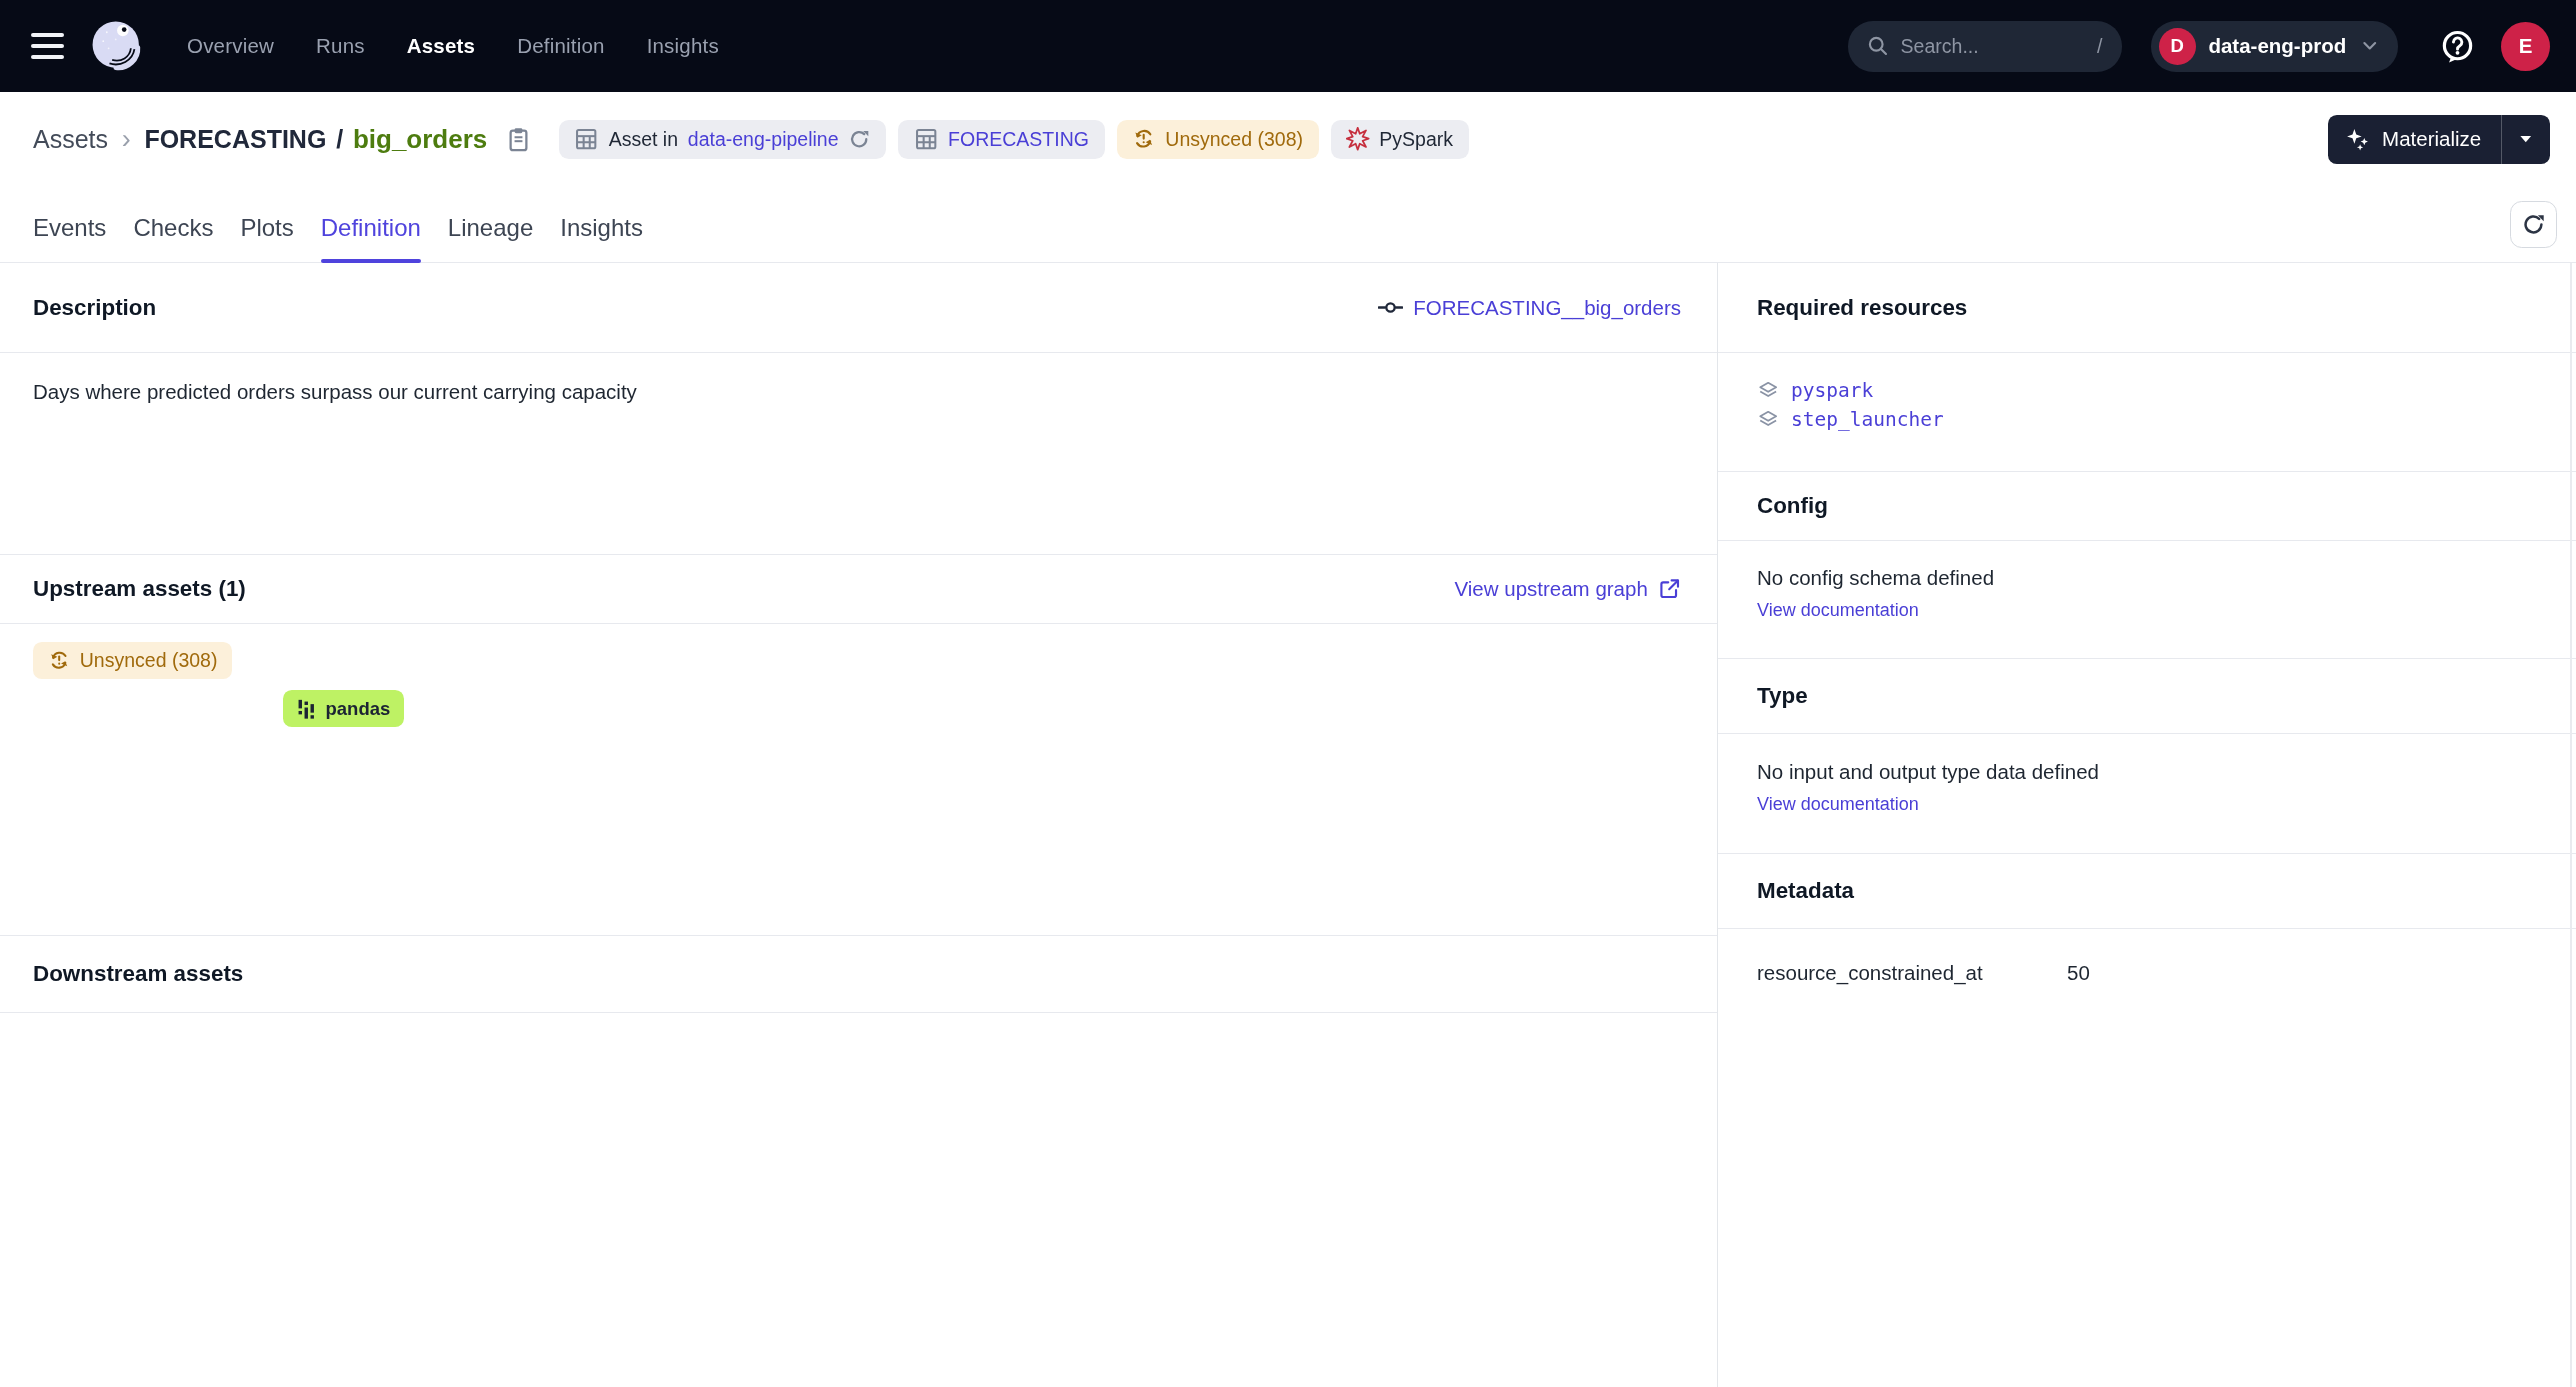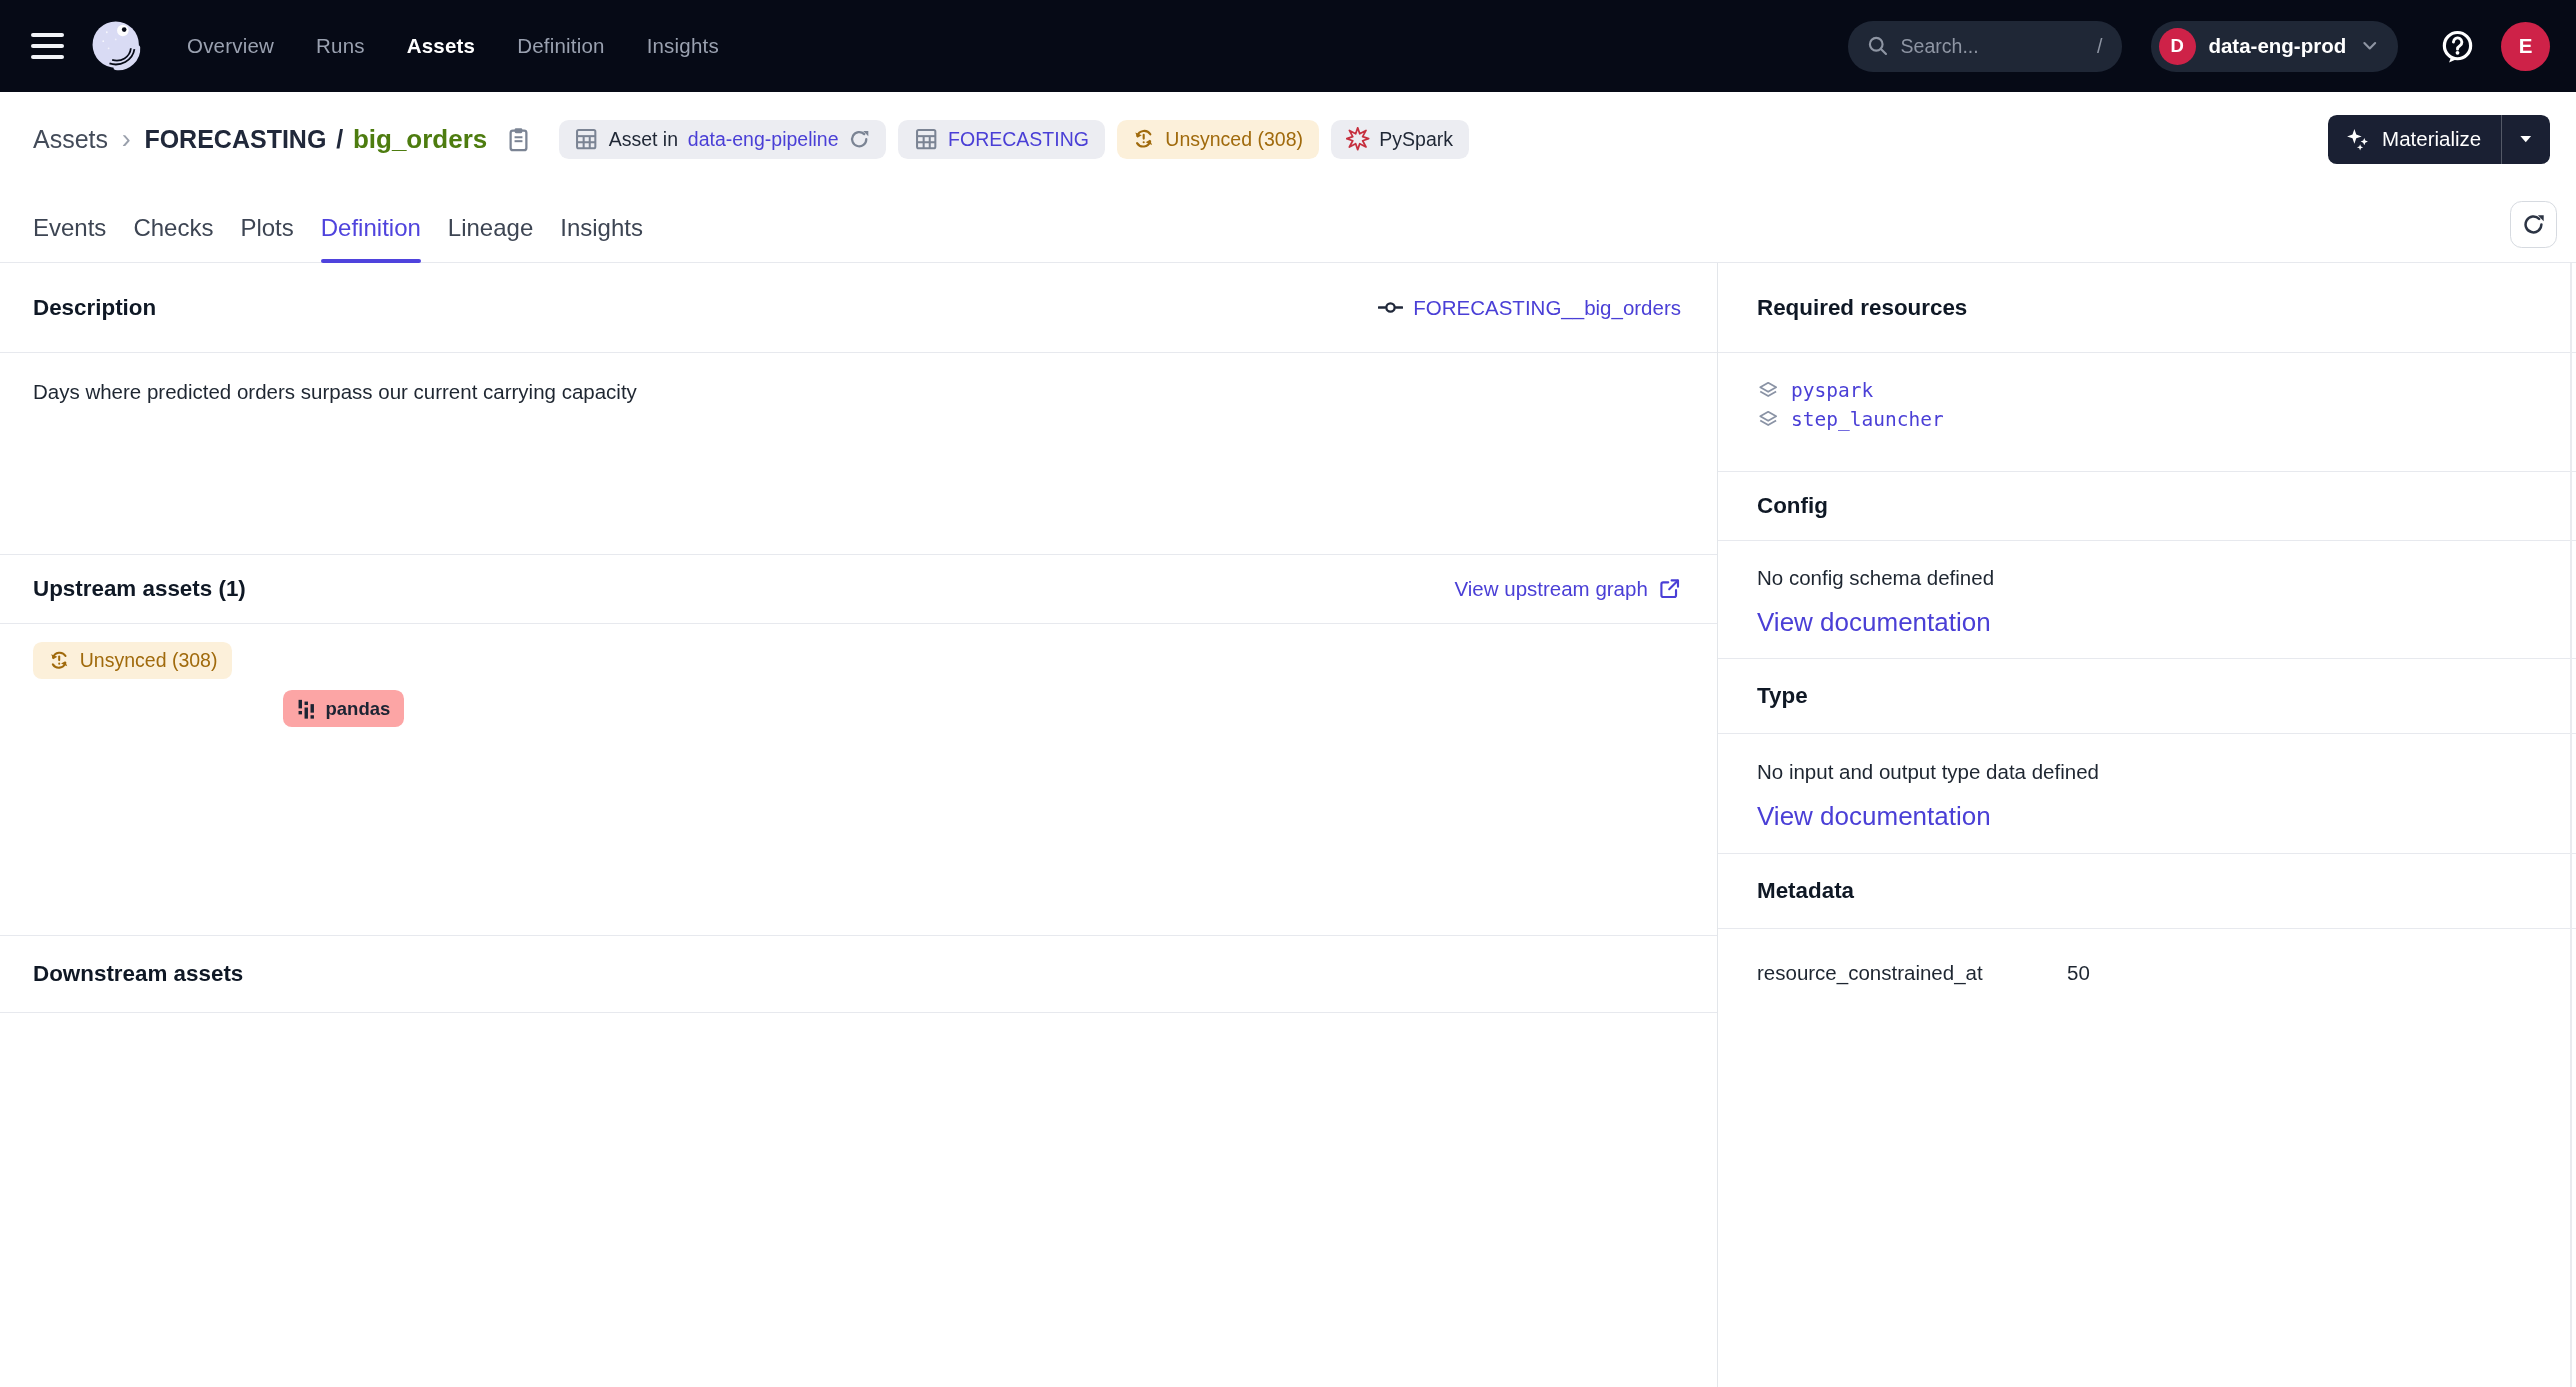--- a/index.html
+++ b/index.html
@@ -69,32 +69,32 @@
   .chip-warn { display:inline-flex; align-items:center; gap:9.8px; height:37px; border-radius:8.8px; background:#fcf0da; color:#a06a0c; font-size:19.5px; padding:0 14.6px; cursor:pointer; }
 
   .asset-card { width:371px; margin-top:12.7px; border:1px solid #c7ccd4; border-radius:9.8px; overflow:hidden; background:#fff; box-shadow:0 2px 4.9px rgba(16,22,31,0.10); cursor:pointer; }
   .card-head { height:41px; background:#f3f4f7; border-bottom:1px solid #dcdfe5; display:flex; align-items:center; gap:8.8px; padding:0 10.7px; color:#1b2332; }
   .card-name { font-family:"DejaVu Sans Mono", monospace; font-size:17.6px; font-weight:700; }
   .card-desc { height:41px; display:flex; align-items:center; padding:0 11.7px; color:#7d8593; font-size:18.5px; }
   .card-foot { height:41px; background:#e4f4ea; display:flex; align-items:center; justify-content:space-between; padding:0 11.7px; font-size:18.5px; }
   .card-status { color:#197a4b; }
   .card-time { color:#4741c8; }
   .pandas-row { width:371px; display:flex; justify-content:flex-end; margin-top:11.7px; }
-  .kind-tag { display:inline-flex; align-items:center; gap:8.8px; height:37px; border-radius:8.8px; background:#fca5a5; padding:0 13.7px; font-size:18.5px; font-weight:600; color:#1c2433; cursor:pointer; }
+  .kind-tag { display:inline-flex; align-items:center; gap:8.8px; height:37px; border-radius:8.8px; background:#bef264; padding:0 13.7px; font-size:18.5px; font-weight:600; color:#1c2433; cursor:pointer; }
 
   
   .sb-head { display:flex; align-items:center; border-bottom:1px solid #e7e9ee; padding:0 39px; }
   .sb-body { border-bottom:1px solid #e7e9ee; padding:0 39px; }
   .res-body { height:119px; padding-top:23.4px; }
   .res-row { display:flex; align-items:center; gap:11.7px; height:29px; }
   .res-link { font-family:"DejaVu Sans Mono", monospace; font-size:19.5px; color:#4a3fd6; cursor:pointer; }
   .cfg-body { height:118px; padding-top:25px; }
   .type-body { height:120px; padding-top:26px; }
   .empty-line { font-size:20.5px; color:#1e2631; line-height:24.4px; }
-  .doc-link { display:inline-block; margin-top:17px; font-size:26px; color:#4a3fd6; cursor:pointer; }
+  .doc-link { display:inline-block; margin-top:10px; font-size:18px; color:#4a3fd6; cursor:pointer; }
   .meta-body { padding-top:32px; border-bottom:none; }
   .meta-row { display:flex; font-size:20.5px; color:#1e2631; }
   .meta-key { width:310px; }
 
   .ic { display:inline-flex; flex:0 0 auto; }
   .ic-gray { color:#7b8494; }
   .ic-dark { color:#2c3444; }
   .ic-amber { color:#a06a0c; }
   .ic-red { color:#c62f3e; }
   .ic-layers { color:#8a93a5; }

